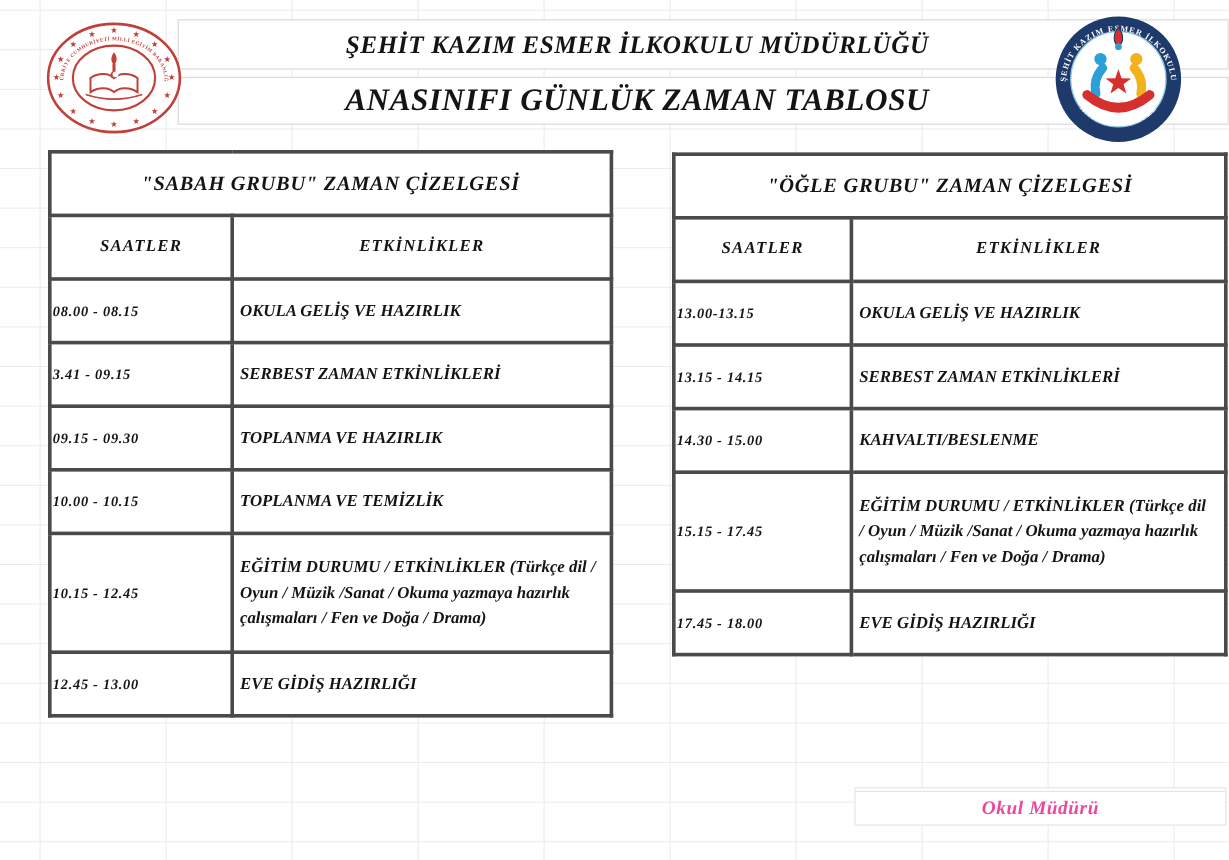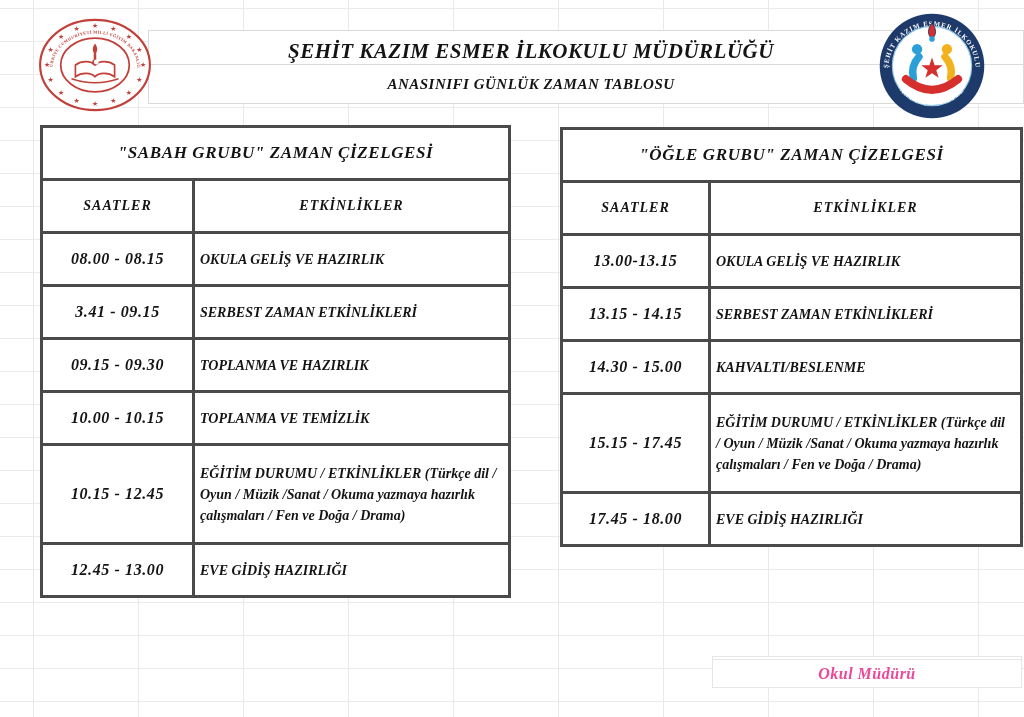--- a/index.html
+++ b/index.html
@@ -15,28 +15,28 @@
       linear-gradient(to right,#e9e9e9 1px,transparent 1px),
       linear-gradient(to bottom,#ebebeb 1px,transparent 1px);
     background-size:105px 100%,100% 33px;
     background-position:33px 0,0 8px;
   }
   
   .title-band{
     position:absolute;left:148px;width:874px;background:#fff;
     border:1px solid #dadada;z-index:1;display:flex;align-items:center;justify-content:center;
   }
-  .band1{top:30px;height:40px;}
+  .band1{top:16px;height:40px;}
   .band2{top:64px;height:38px;}
   .doc-title{
     width:100%;text-align:center;padding-right:110px;box-sizing:border-box;
     font-weight:bold;font-style:italic;color:#141414;letter-spacing:.5px;white-space:nowrap;
   }
   .t1{font-size:21px;}
-  .t2{font-size:15px;}
+  .t2{font-size:26px;}
   
   .logo{position:absolute;z-index:3;}
   #meb-logo{left:36px;top:16px;width:118px;height:98px;}
   #school-logo{left:876px;top:10px;width:112px;height:112px;}
   .meb-star{font-size:7px;fill:#c2403a;text-anchor:middle;}
   .meb-ringtext{font-size:4.3px;fill:#c2403a;letter-spacing:.4px;font-weight:bold;}
   .school-ringtext{font-size:7.2px;fill:#ffffff;font-weight:bold;letter-spacing:1px;}
   
   table.sched{
     position:absolute;z-index:2;border-collapse:collapse;table-layout:fixed;background:#fff;
@@ -46,21 +46,21 @@
   table.sched th,table.sched td{
     border:3px solid #4a4a4a;background:#fff;color:#141414;
     font-weight:bold;font-style:italic;overflow:hidden;
   }
   tr.ttl-row{height:53px;}
   tr.hdr-row{height:53px;}
   tr.sched-row{height:53px;}
   tr.sched-row.tall{height:99px;}
   th.tbl-title{font-size:17px;letter-spacing:.6px;text-align:center;}
   th.col-hdr{font-size:14px;letter-spacing:1px;text-align:center;}
-  td.time{font-size:16px;letter-spacing:.6px;text-align:center;}
+  td.time{font-size:12px;letter-spacing:.6px;}
   td.activity{font-size:14px;text-align:left;padding:2px 8px 2px 5px;line-height:1.5;}
   
   .sig-cell{
     position:absolute;left:712px;width:308px;z-index:1;background:#fff;
     border:1px solid #e6e6e6;display:flex;align-items:center;justify-content:center;
     font-weight:bold;font-style:italic;color:#ec4899;
   }
   #sig-name{top:656px;height:30px;font-size:17px;letter-spacing:.5px;}
   #sig-role{top:659px;height:27px;font-size:16px;letter-spacing:.5px;}
 </style>

